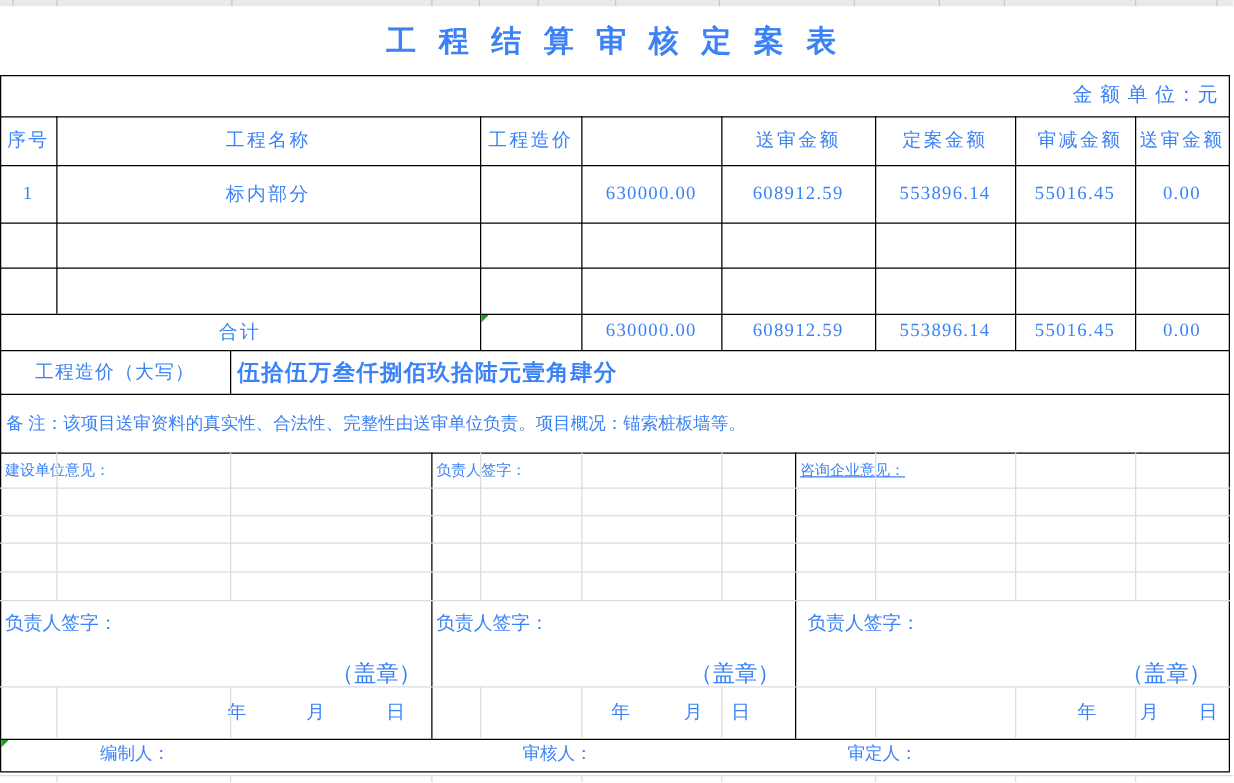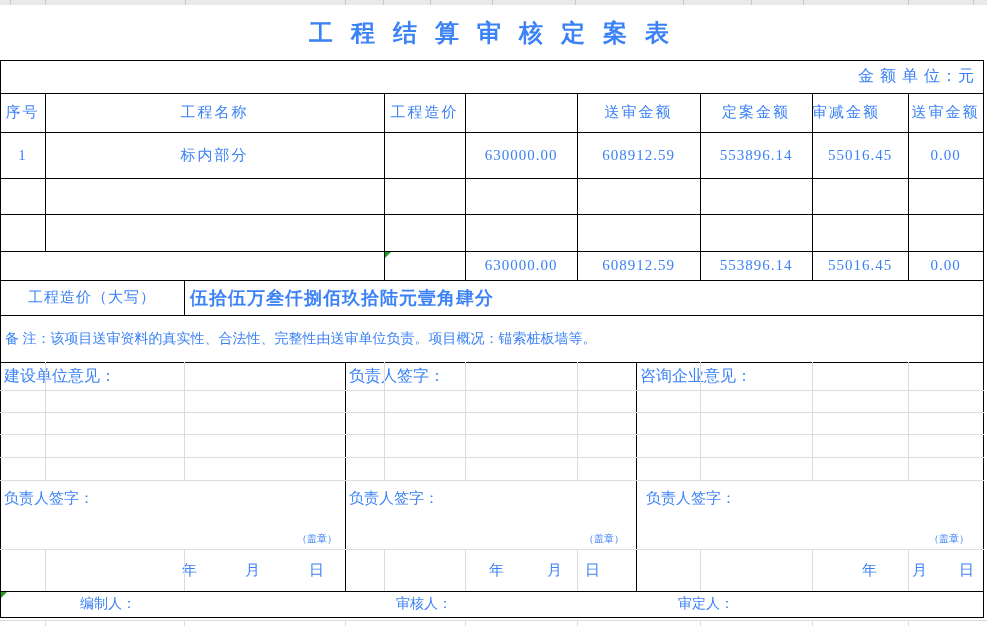--- a/index.html
+++ b/index.html
@@ -14,23 +14,23 @@
   .left{justify-content:flex-start;}
   .right{justify-content:flex-end;}
   .title{position:absolute;left:0;top:5px;width:984px;height:55px;display:flex;align-items:center;
          justify-content:center;font-size:24px;font-weight:bold;letter-spacing:6px;}
   .namebar{position:absolute;left:8px;top:60px;height:33px;display:flex;align-items:center;
            font-size:17px;font-weight:bold;white-space:nowrap;}
   .unitnote{font-size:16px;}
   .hdr{letter-spacing:2px;}
   .words{font-size:18px;font-weight:bold;letter-spacing:1px;}
   .remark{font-size:14px;letter-spacing:0;}
-  .optitle{font-size:16px;letter-spacing:0;}
+  .optitle{font-size:12px;letter-spacing:0;}
   .signer{font-size:15px;letter-spacing:0;}
-  .stamp{font-size:10px;letter-spacing:0;}
+  .stamp{font-size:18px;letter-spacing:0;}
   .ymd{position:absolute;top:549px;height:42px;line-height:42px;font-size:15px;}
   .foot{position:absolute;top:591px;height:26px;line-height:26px;font-size:14px;}
   .flag{position:absolute;width:6px;height:6px;background:#1f9d1f;
         clip-path:polygon(0 0,100% 0,0 100%);}
 </style>
 </head>
 <body>
 
 <div id="sheet">
 
@@ -38,72 +38,73 @@
 
   <div class="title">工 程 结 算 审 核 定 案 表</div>
 
   <div class="cell right unitnote" style="left:600px;top:60px;width:375px;height:33px;">金 额 单 位：元</div>
 
   <div class="cell hdr" style="left:0;top:93px;width:45px;height:39px;">序号</div>
   <div class="cell hdr" style="left:45px;top:93px;width:339px;height:39px;">工程名称</div>
   <div class="cell hdr" style="left:384px;top:93px;width:81px;height:39px;">工程造价</div>
   <div class="cell hdr" style="left:577px;top:93px;width:123px;height:39px;">送审金额</div>
   <div class="cell hdr" style="left:700px;top:93px;width:112px;height:39px;">定案金额</div>
-  <div class="cell hdr" style="left:798px;top:93px;width:96px;height:39px;text-align:right;">审减金额</div>
+  <div class="cell hdr" style="left:816px;top:93px;width:96px;height:39px;text-align:right;">审减金额</div>
   <div class="cell hdr" style="left:908px;top:93px;width:75px;height:39px;">送审金额</div>
 
   <div class="cell" style="left:0;top:132px;width:45px;height:46px;">1</div>
   <div class="cell hdr" style="left:45px;top:132px;width:339px;height:46px;">标内部分</div>
   <div class="cell" style="left:384px;top:132px;width:81px;height:46px;"></div>
   <div class="cell" style="left:465px;top:132px;width:112px;height:46px;">630000.00</div>
   <div class="cell" style="left:577px;top:132px;width:123px;height:46px;">608912.59</div>
   <div class="cell" style="left:700px;top:132px;width:112px;height:46px;">553896.14</div>
   <div class="cell" style="left:812px;top:132px;width:96px;height:46px;">55016.45</div>
   <div class="cell" style="left:908px;top:132px;width:75px;height:46px;">0.00</div>
 
   <div class="cell" style="left:0;top:178px;width:983px;height:36px;"></div>
   <div class="cell" style="left:0;top:214px;width:983px;height:37px;"></div>
 
+  <div class="cell hdr" style="left:0;top:251px;width:384px;height:29px;">合计</div>
   <div class="cell" style="left:384px;top:251px;width:81px;height:29px;"></div>
   <div class="cell" style="left:465px;top:251px;width:112px;height:29px;">630000.00</div>
   <div class="cell" style="left:577px;top:251px;width:123px;height:29px;">608912.59</div>
   <div class="cell" style="left:700px;top:251px;width:112px;height:29px;">553896.14</div>
   <div class="cell" style="left:812px;top:251px;width:96px;height:29px;">55016.45</div>
   <div class="cell" style="left:908px;top:251px;width:75px;height:29px;">0.00</div>
   <div class="flag" style="left:385px;top:252px;"></div>
 
   <div class="cell" style="left:0;top:280px;width:184px;height:35px;">工程造价（大写）</div>
   <div class="cell left words" style="left:190px;top:280px;width:790px;height:35px;">伍拾伍万叁仟捌佰玖拾陆元壹角肆分</div>
 
   <div class="cell left remark" style="left:5px;top:315px;width:975px;height:47px;">备  注：该项目送审资料的真实性、合法性、完整性由送审单位负责。项目概况：锚索桩板墙等。</div>
 
   <div class="cell left optitle" style="left:4px;top:362px;width:338px;height:28px;">建设单位意见：</div>
   <div class="cell left optitle" style="left:349px;top:362px;width:284px;height:28px;">负责人签字：</div>
-  <div class="cell left optitle" style="left:640px;top:362px;width:340px;height:28px;">咨询企业意见：</div>
+  <div class="cell left optitle" style="left:640px;top:362px;width:340px;height:28px;text-decoration:underline;">咨询企业意见：</div>
 
   <div class="cell left signer" style="left:4px;top:487px;width:338px;height:22px;">负责人签字：</div>
   <div class="cell left signer" style="left:349px;top:487px;width:284px;height:22px;">负责人签字：</div>
   <div class="cell left signer" style="left:646px;top:487px;width:334px;height:22px;">负责人签字：</div>
 
   <div class="cell right stamp" style="left:0;top:528px;width:337px;height:21px;">（盖章）</div>
   <div class="cell right stamp" style="left:345px;top:528px;width:279px;height:21px;">（盖章）</div>
   <div class="cell right stamp" style="left:636px;top:528px;width:333px;height:21px;">（盖章）</div>
 
   <span class="ymd" style="left:182px;">年</span>
   <span class="ymd" style="left:245px;">月</span>
   <span class="ymd" style="left:309px;">日</span>
   <span class="ymd" style="left:489px;">年</span>
   <span class="ymd" style="left:547px;">月</span>
   <span class="ymd" style="left:585px;">日</span>
   <span class="ymd" style="left:862px;">年</span>
   <span class="ymd" style="left:912px;">月</span>
   <span class="ymd" style="left:959px;">日</span>
 
   <span class="foot" style="left:80px;">编制人：</span>
-  <span class="foot" style="left:396px;">审核人：</span>
+  <span class="foot" style="left:418px;">审核人：</span>
   <span class="foot" style="left:678px;">审定人：</span>
   <div class="flag" style="left:1px;top:592px;"></div>
 
 <div class="bl" style="left: 0px; top: 60px; width: 984px; height: 1px;"></div>
     <div class="bl" style="left: 0px; top: 93px; width: 984px; height: 1px;"></div>
     <div class="bl" style="left: 0px; top: 132px; width: 984px; height: 1px;"></div>
     <div class="bl" style="left: 0px; top: 178px; width: 984px; height: 1px;"></div>
     <div class="bl" style="left: 0px; top: 214px; width: 984px; height: 1px;"></div>
     <div class="bl" style="left: 0px; top: 251px; width: 984px; height: 1px;"></div>
     <div class="bl" style="left: 0px; top: 280px; width: 984px; height: 1px;"></div>

